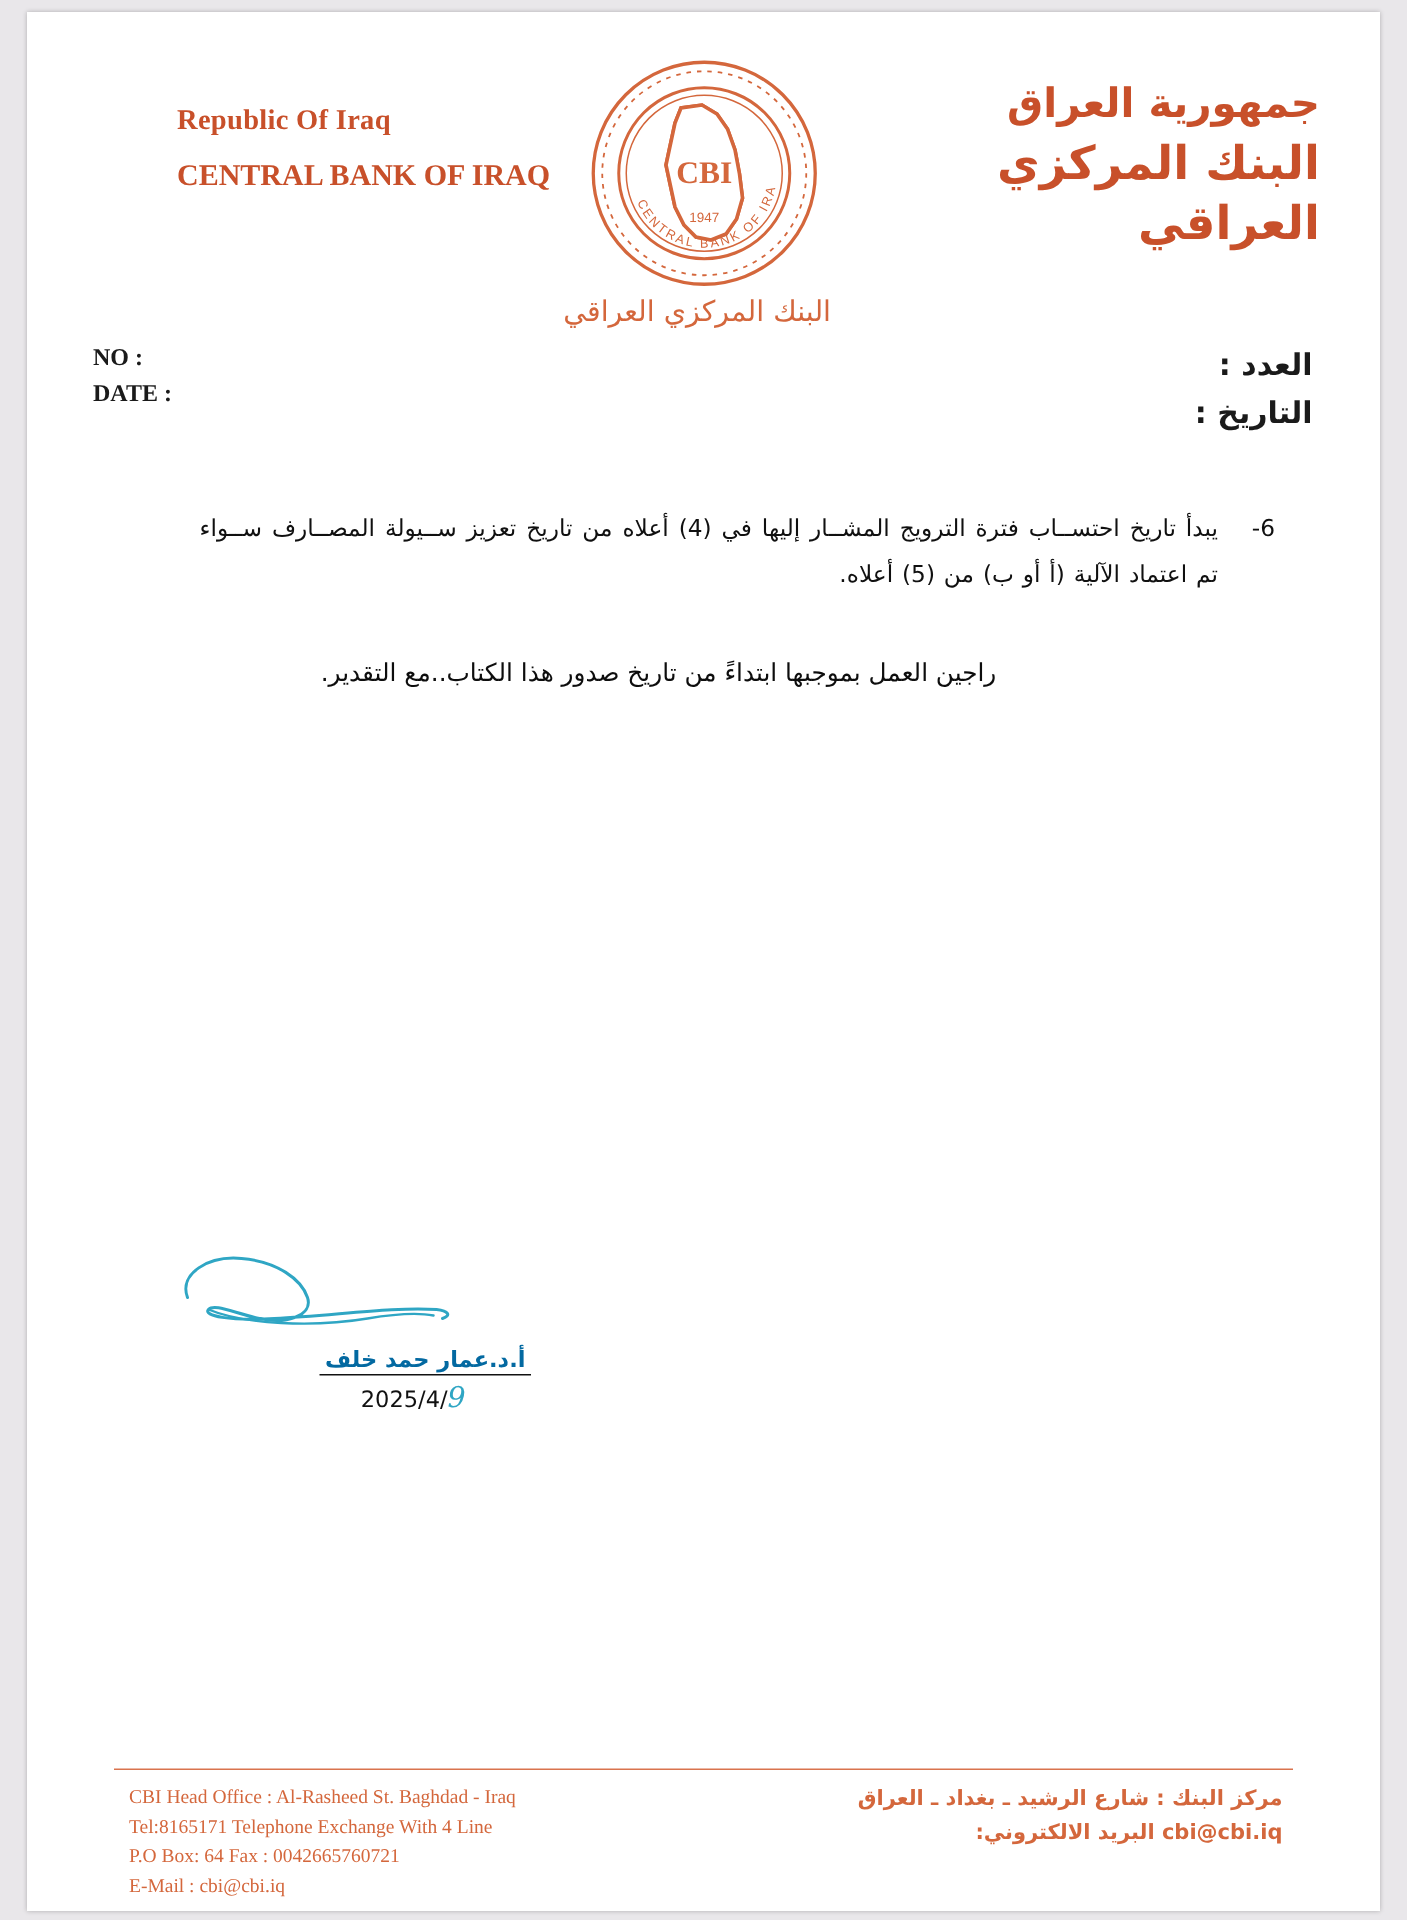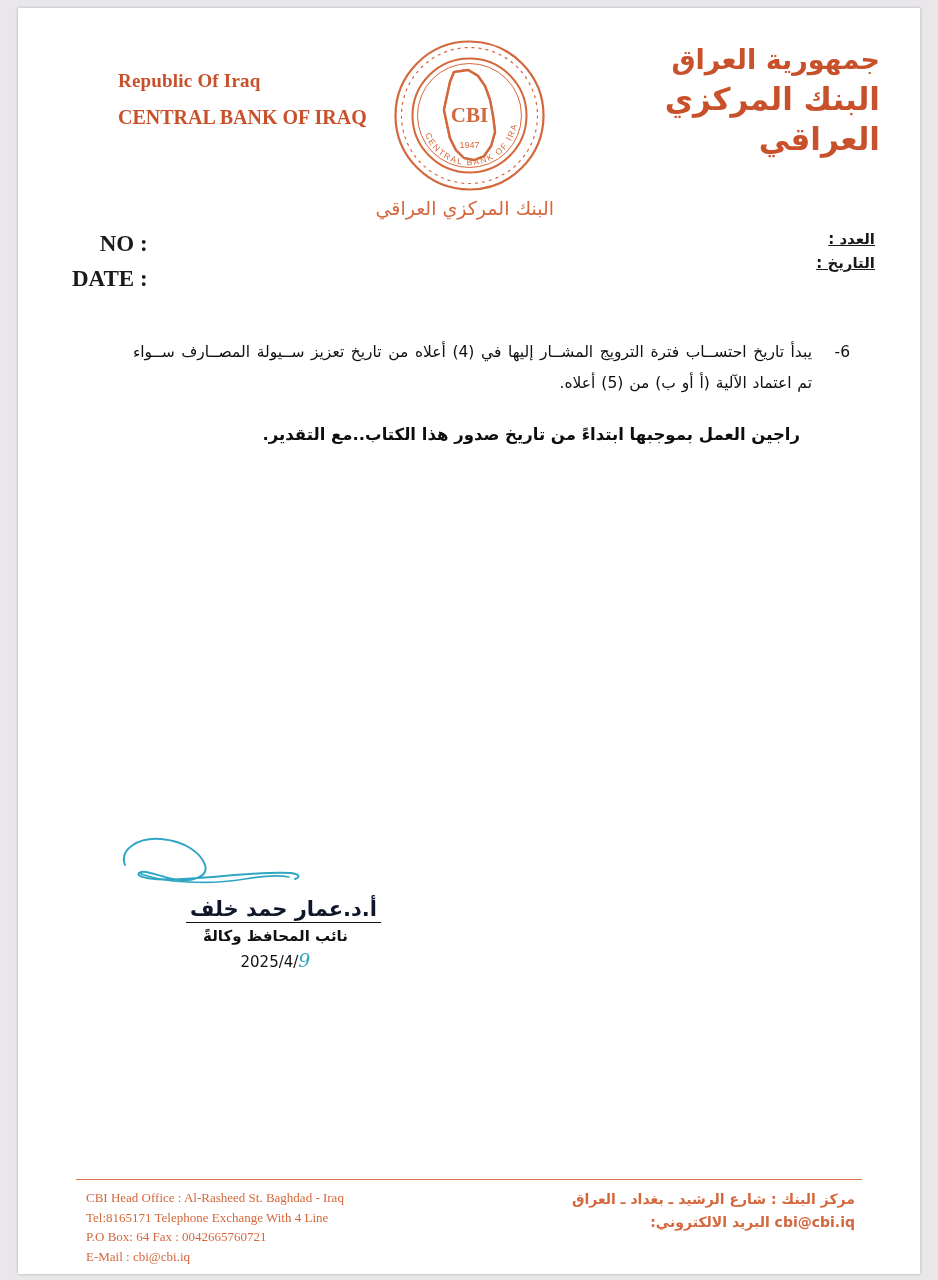--- a/index.html
+++ b/index.html
@@ -48,21 +48,21 @@
   }
   .hdr-left .l2 {
     font-family: "Liberation Serif", serif;
     font-weight: bold;
     font-size: 20px;
     color: #c8502a;
   }
   .hdr-right {
     position: absolute;
     right: 40px;
-    top: 35px;
+    top: 45px;
     width: 320px;
     text-align: right;
     direction: rtl;
     color: #c8502a;
   }
   .hdr-right .ar1 {
     font-family: "DejaVu Sans", sans-serif;
     font-size: 27px;
     line-height: 1.25;
     font-weight: bold;
@@ -97,41 +97,39 @@
   }
 
   
   .meta {
     position: relative;
     margin-top: 4px;
     height: 60px;
   }
   .meta-left {
     position: absolute;
-    left: 54px;
+    left: 44px;
     top: 0;
     font-family: "Liberation Serif", serif;
     font-weight: bold;
-    font-size: 23px;
+    font-size: 16px;
     color: #1a1a1a;
     line-height: 1.5;
-    text-align: right;
   }
   .meta-right {
     position: absolute;
     right: 45px;
     top: 0;
     text-align: right;
     direction: rtl;
     font-family: "DejaVu Sans", sans-serif;
     font-weight: bold;
-    font-size: 15px;
+    font-size: 20px;
     color: #1a1a1a;
     line-height: 1.62;
-    text-decoration: underline;
   }
 
   
   .body-area {
     position: relative;
     padding: 0 60px;
     margin-top: 50px;
     direction: rtl;
   }
   .para-item {
@@ -147,46 +145,46 @@
     word-spacing: 1px;
   }
   .para-item .marker {
     position: absolute;
     right: 10px;
     top: 0;
     font-family: "DejaVu Sans", sans-serif;
     font-size: 15.5px;
   }
   .closing {
-    margin-top: 26px;
-    text-align: right;
-    font-family: "DejaVu Sans", sans-serif;
-    font-weight: bold;
+    margin-top: 40px;
+    text-align: center;
+    font-family: "DejaVu Sans", sans-serif;
+    font-weight: normal;
     font-size: 16.5px;
     color: #0d0d0d;
     direction: rtl;
     padding-right: 60px;
   }
 
   
   .sig-block {
     position: absolute;
     left: 95px;
     top: 490px;
     width: 300px;
     text-align: center;
     direction: rtl;
   }
   .sig-scribble { height: 70px; position: relative; }
   .sig-scribble svg { position: absolute; left: 0; top: 0; }
   .sig-name {
     font-family: "DejaVu Sans", sans-serif;
     font-weight: bold;
-    font-size: 21px;
-    color: #0f172a;
+    font-size: 15px;
+    color: #0369a1;
     border-bottom: 1.5px solid #111;
     display: inline-block;
     padding: 0 4px 1px 4px;
     margin-left: 41px;
   }
   .sig-title {
     font-family: "DejaVu Sans", sans-serif;
     font-weight: bold;
     font-size: 15px;
     color: #111;
@@ -306,21 +304,20 @@
       <div class="closing">راجين العمل بموجبها ابتداءً من تاريخ صدور هذا الكتاب..مع التقدير.</div>
 
       <div class="sig-block">
         <div class="sig-scribble">
           <svg width="200" height="70" viewBox="0 0 200 70">
             <path d="M12 38 C 6 22, 26 10, 48 12 C 72 14, 88 26, 92 38 C 96 50, 78 56, 60 52 C 42 48, 30 42, 26 46 C 22 50, 40 54, 70 52 C 110 50, 150 44, 178 46 C 186 47, 188 50, 182 52" fill="none" stroke="#2fa6c4" stroke-width="2" stroke-linecap="round"></path>
             <path d="M26 46 C 50 56, 96 58, 132 52 C 150 49, 166 48, 176 50" fill="none" stroke="#2fa6c4" stroke-width="1.6" stroke-linecap="round"></path>
           </svg>
         </div>
         <div><span class="sig-name">أ.د.عمار حمد خلف</span></div>
-        <div class="sig-title">نائب المحافظ وكالةً</div>
         <div class="sig-date">
           <span>2025/4/</span><span class="handwrite">9</span>
         </div>
       </div>
     </div>
 
     <div class="footer">
       <div class="footer-rule"></div>
       <div class="footer-cols">
         <div class="footer-en">

